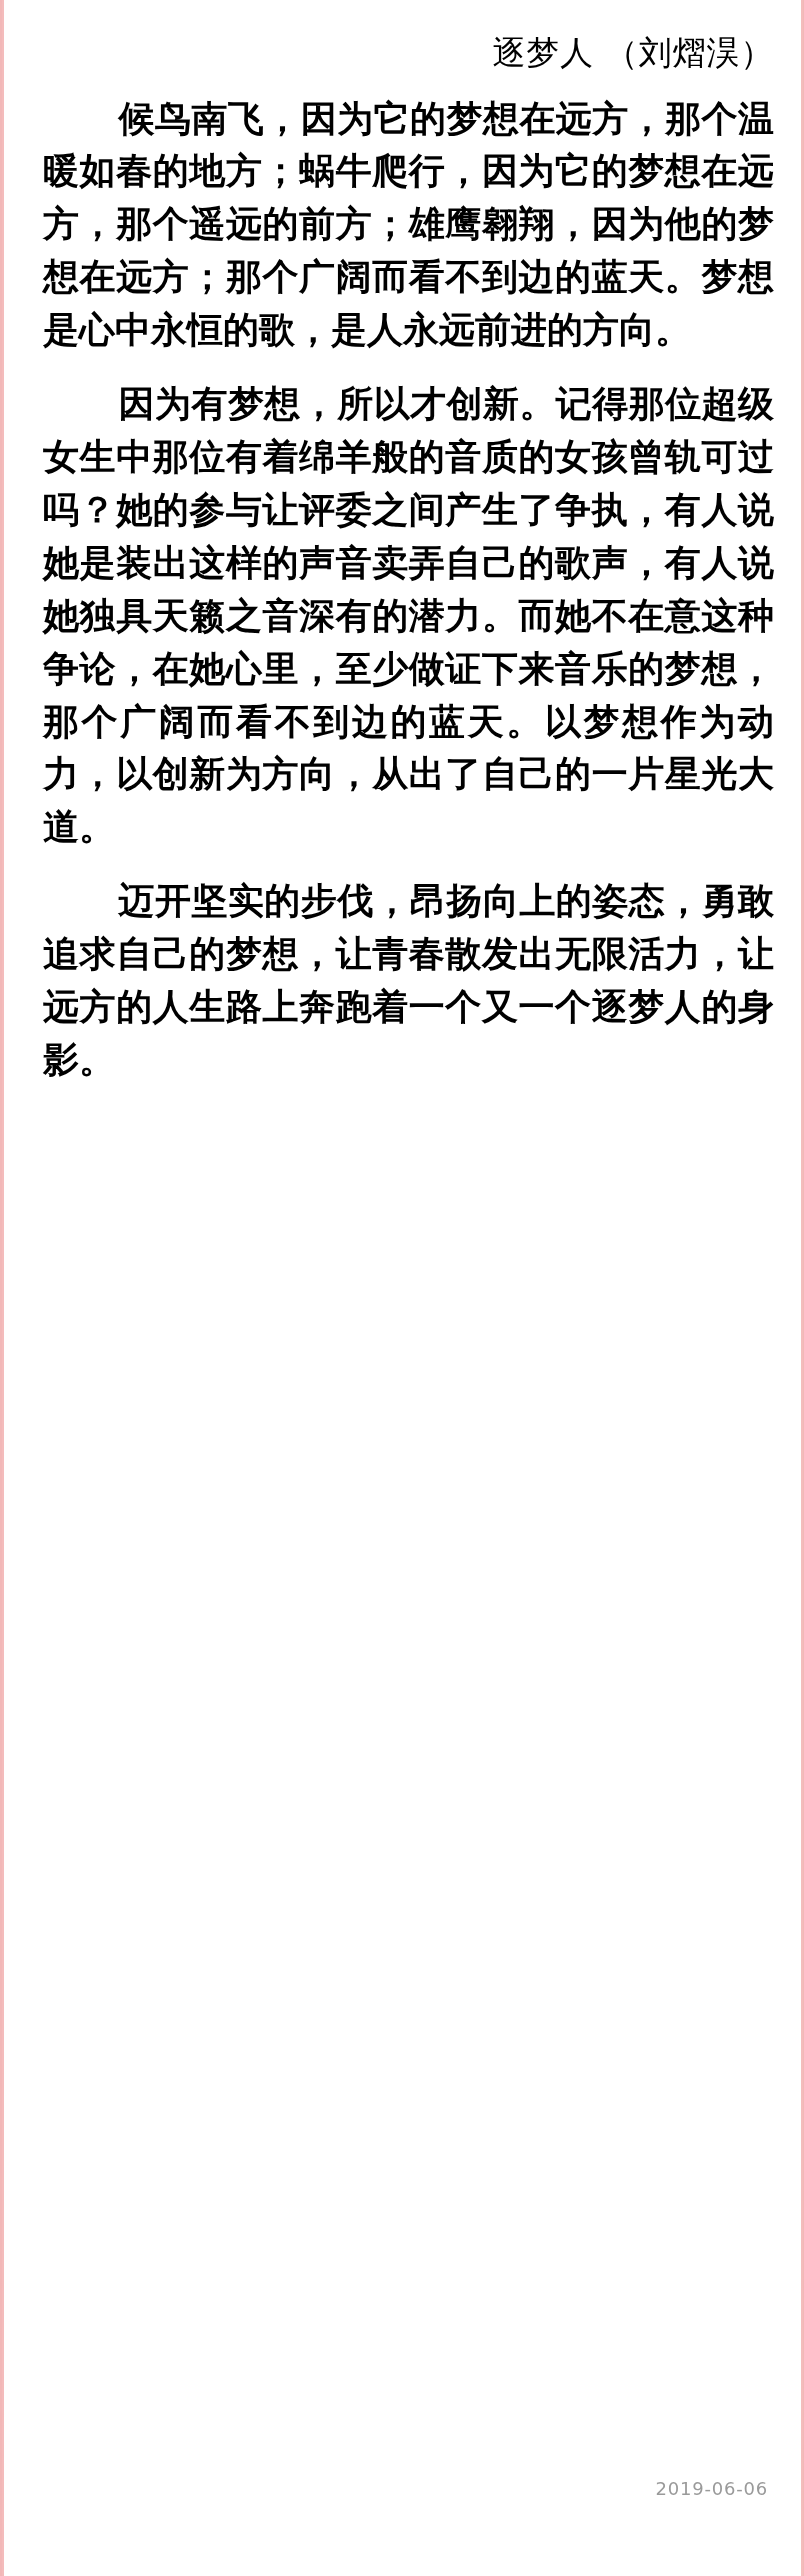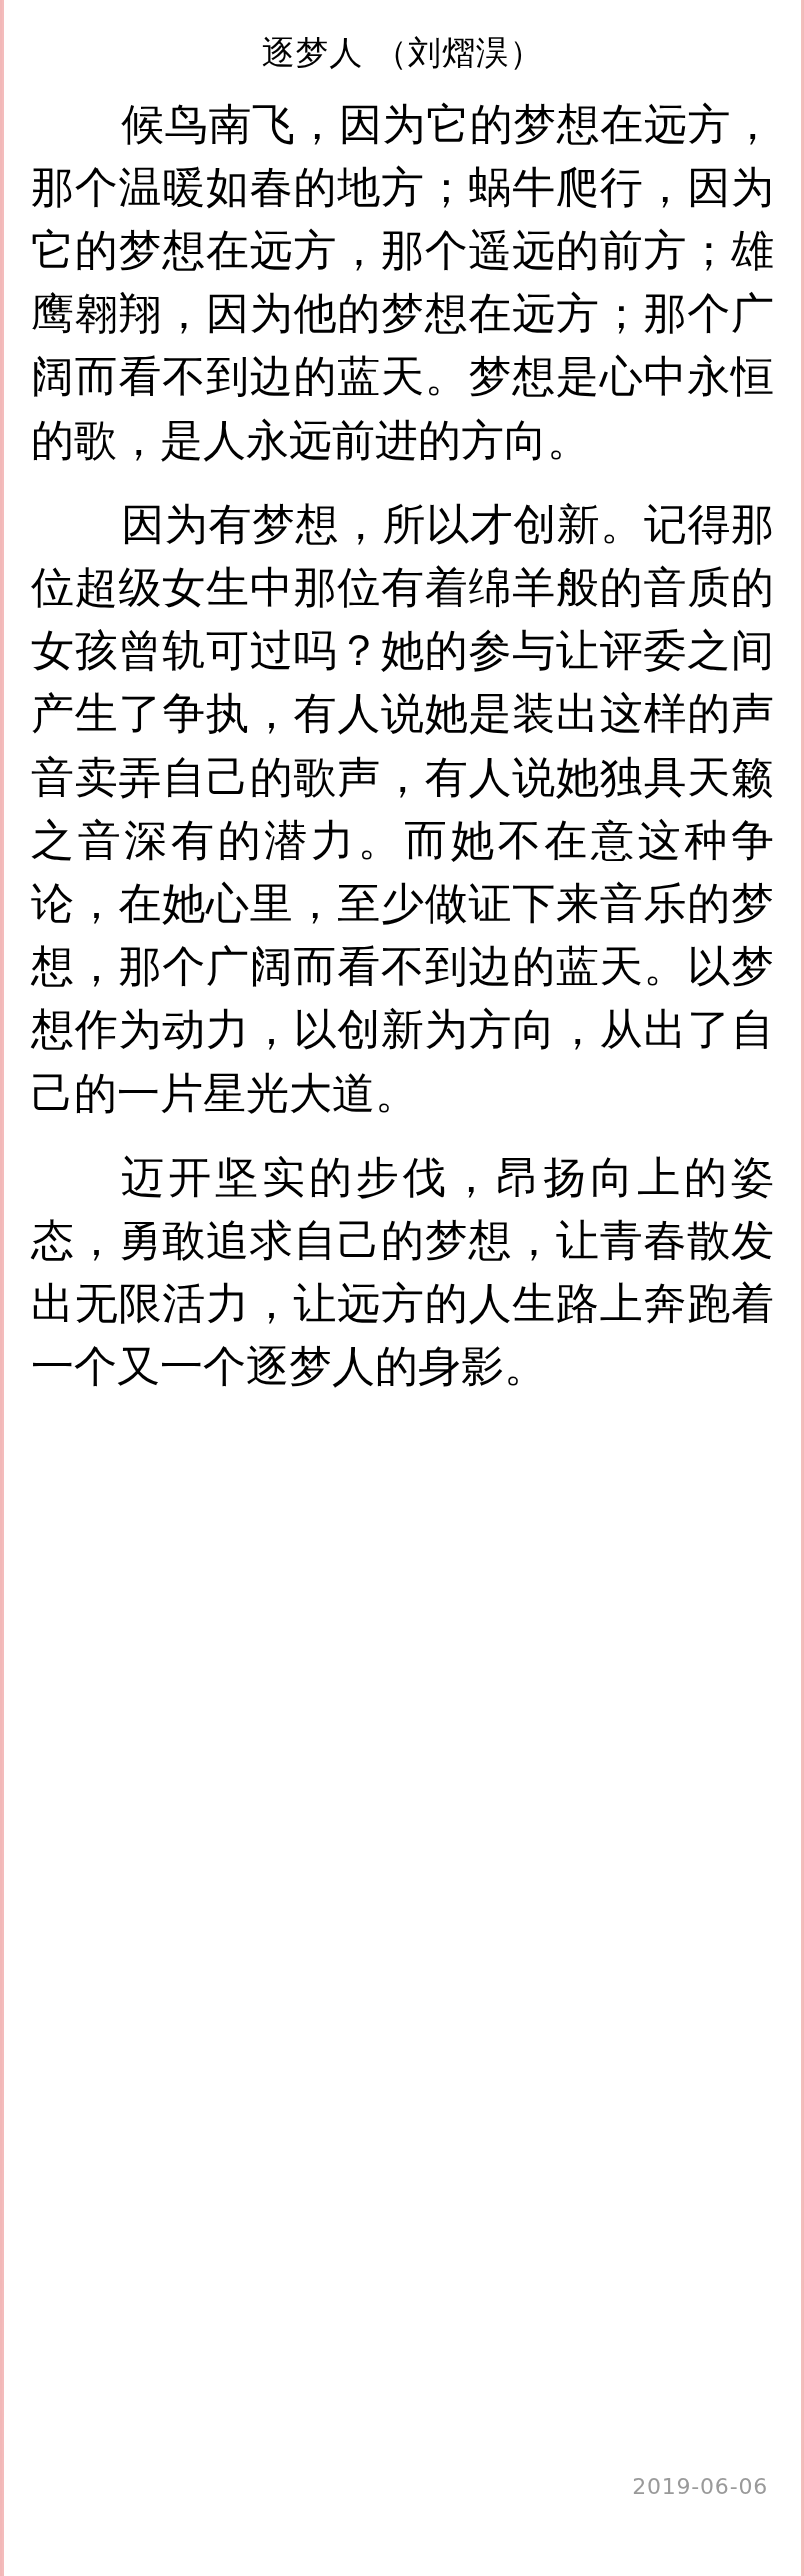--- a/index.html
+++ b/index.html
@@ -18,45 +18,46 @@
   .page {
     box-sizing: border-box;
     width: 805px;
     height: 2576px;
     padding: 32px 29px 0 29px;
     border-left: 2.4px solid #f2b8b8;
     border-right: 2.4px solid #f2b8b8;
     position: relative;
   }
   .doc-title {
-    text-align: center;
+    text-align: right;
     font-size: 33px;
     line-height: 1.3;
     font-weight: 400;
     letter-spacing: 0.8px;
     margin: 0 0 17.7px 0;
   }
   .doc-title .author {
     margin-left: 11.2px;
   }
   .para {
-    font-size: 43px;
+    font-size: 36px;
     line-height: 1.47;
     text-align: justify;
     text-justify: inter-ideograph;
-    margin: 0 0 21px 0;
+    margin: 0 0 21px 12px;
     text-indent: 2.1em;
     letter-spacing: 0px;
     word-break: break-all;
+    font-weight: bold;
   }
   .footer {
     position: absolute;
     right: 35px;
     bottom: 77px;
-    font-size: 22px;
+    font-size: 18px;
     color: #9a9a9a;
     letter-spacing: 0.8px;
   }
   .edge-left, .edge-right {
     position: absolute;
     top: 0;
     width: 2.4px;
     height: 2576px;
     background: #f4bcbc;
   }

